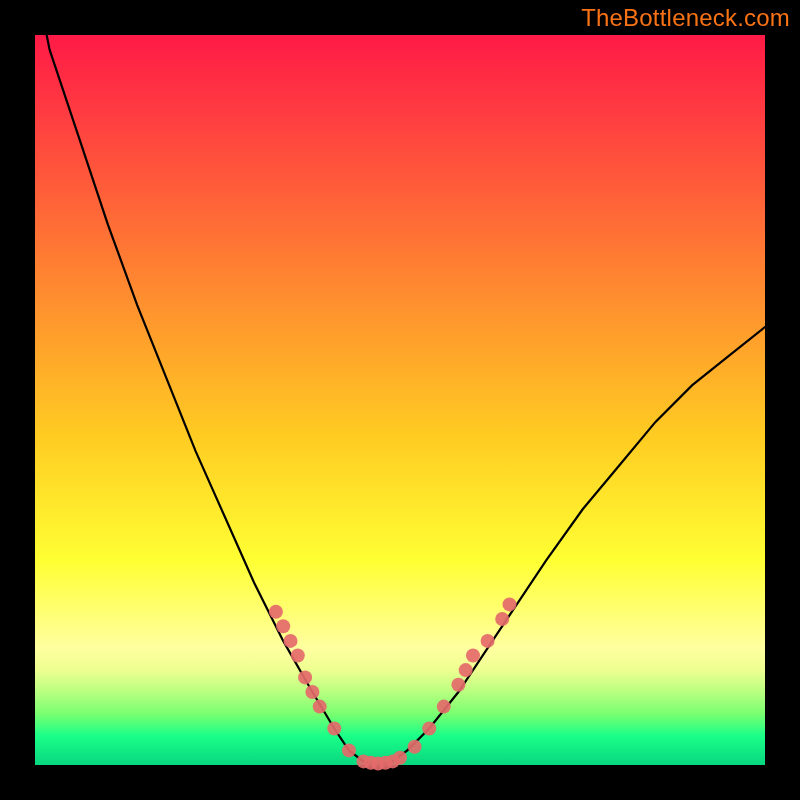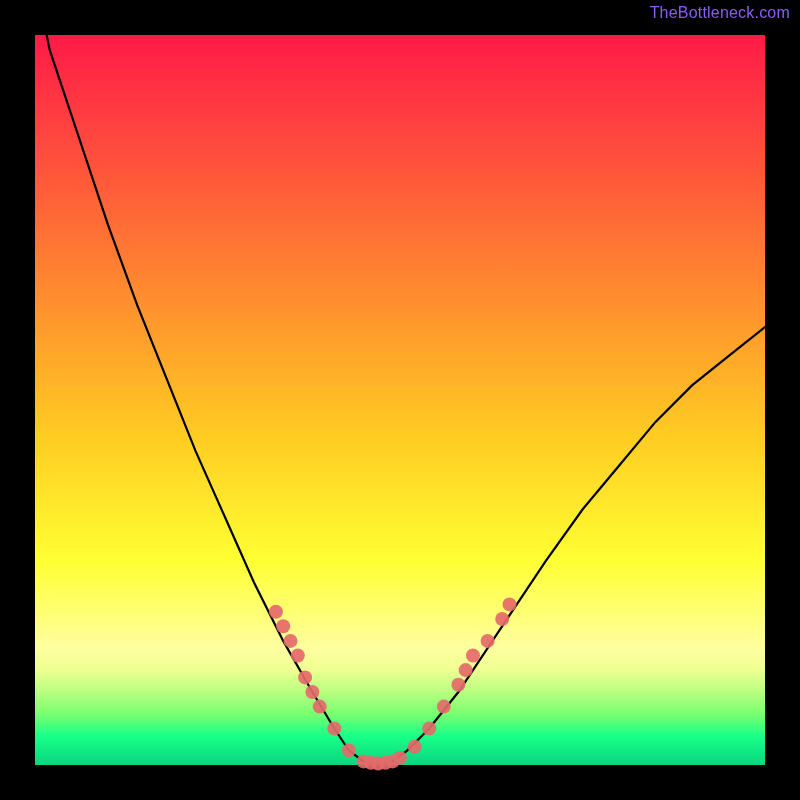--- a/index.html
+++ b/index.html
@@ -37,22 +37,22 @@
       #b8ff80 90%,
       #7aff70 93%,
       #1aff88 96%,
       #08d680 100%
     );
   }
   .watermark {
     position: absolute;
     top: 4px;
     right: 10px;
-    color: #8b5cf6;
-    font-size: 16px;
+    color: #f97316;
+    font-size: 24px;
     font-weight: 500;
     letter-spacing: 0.2px;
     pointer-events: none;
   }
   svg.curve {
     position: absolute;
     left: 0;
     top: 0;
     width: 730px;
     height: 730px;

